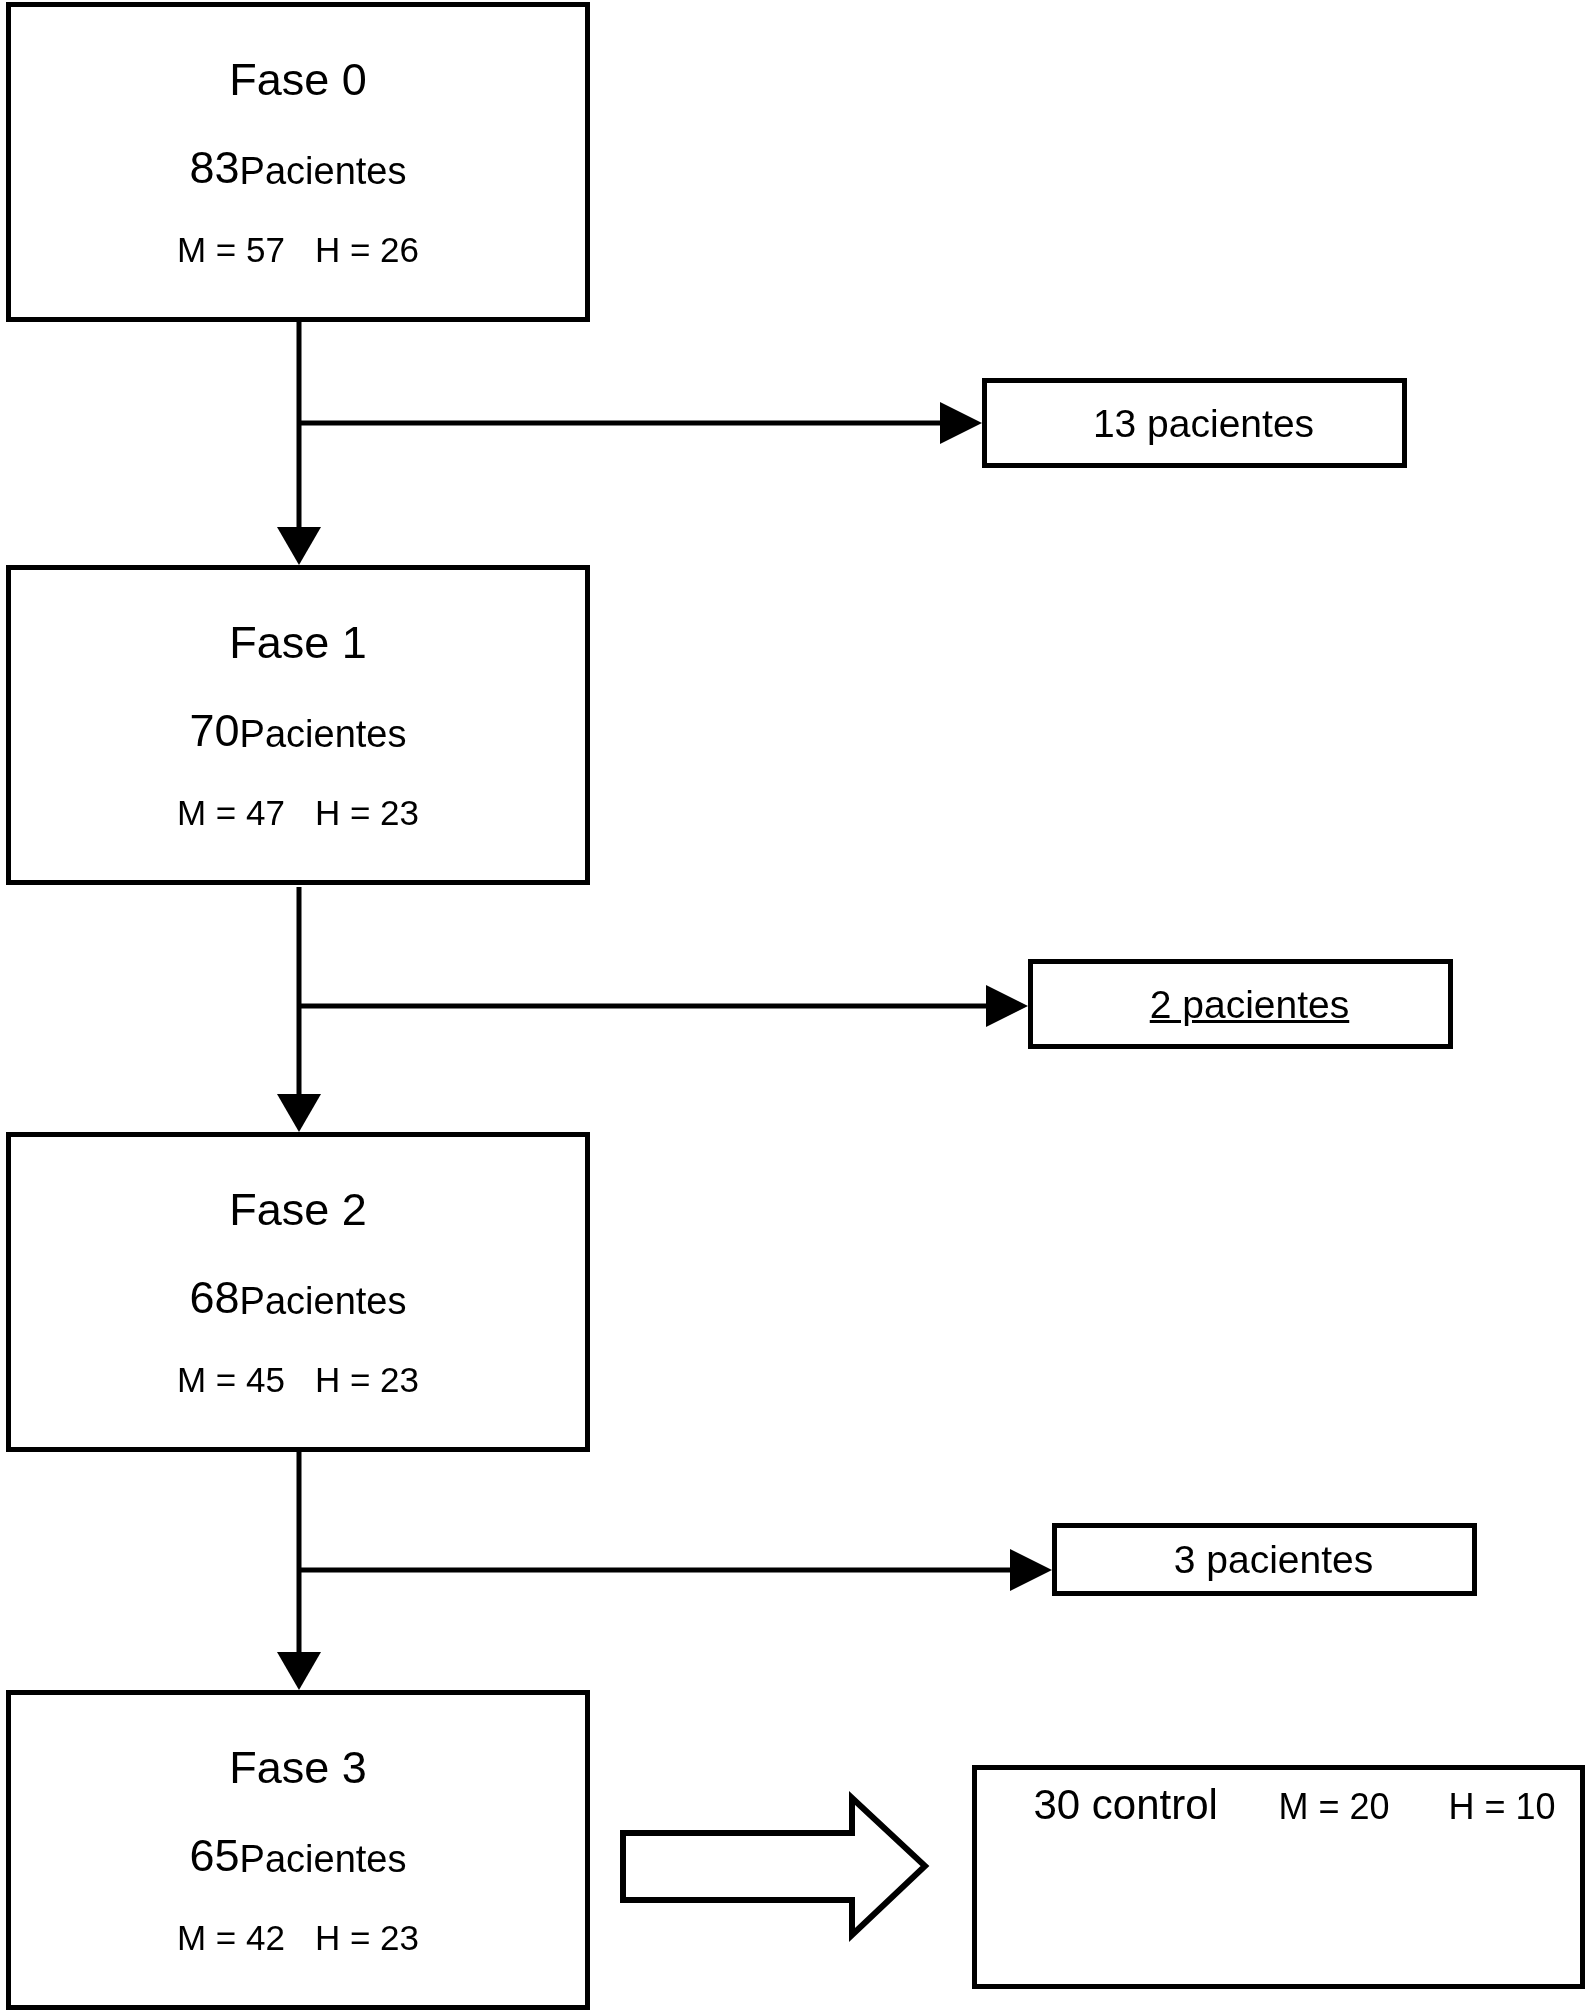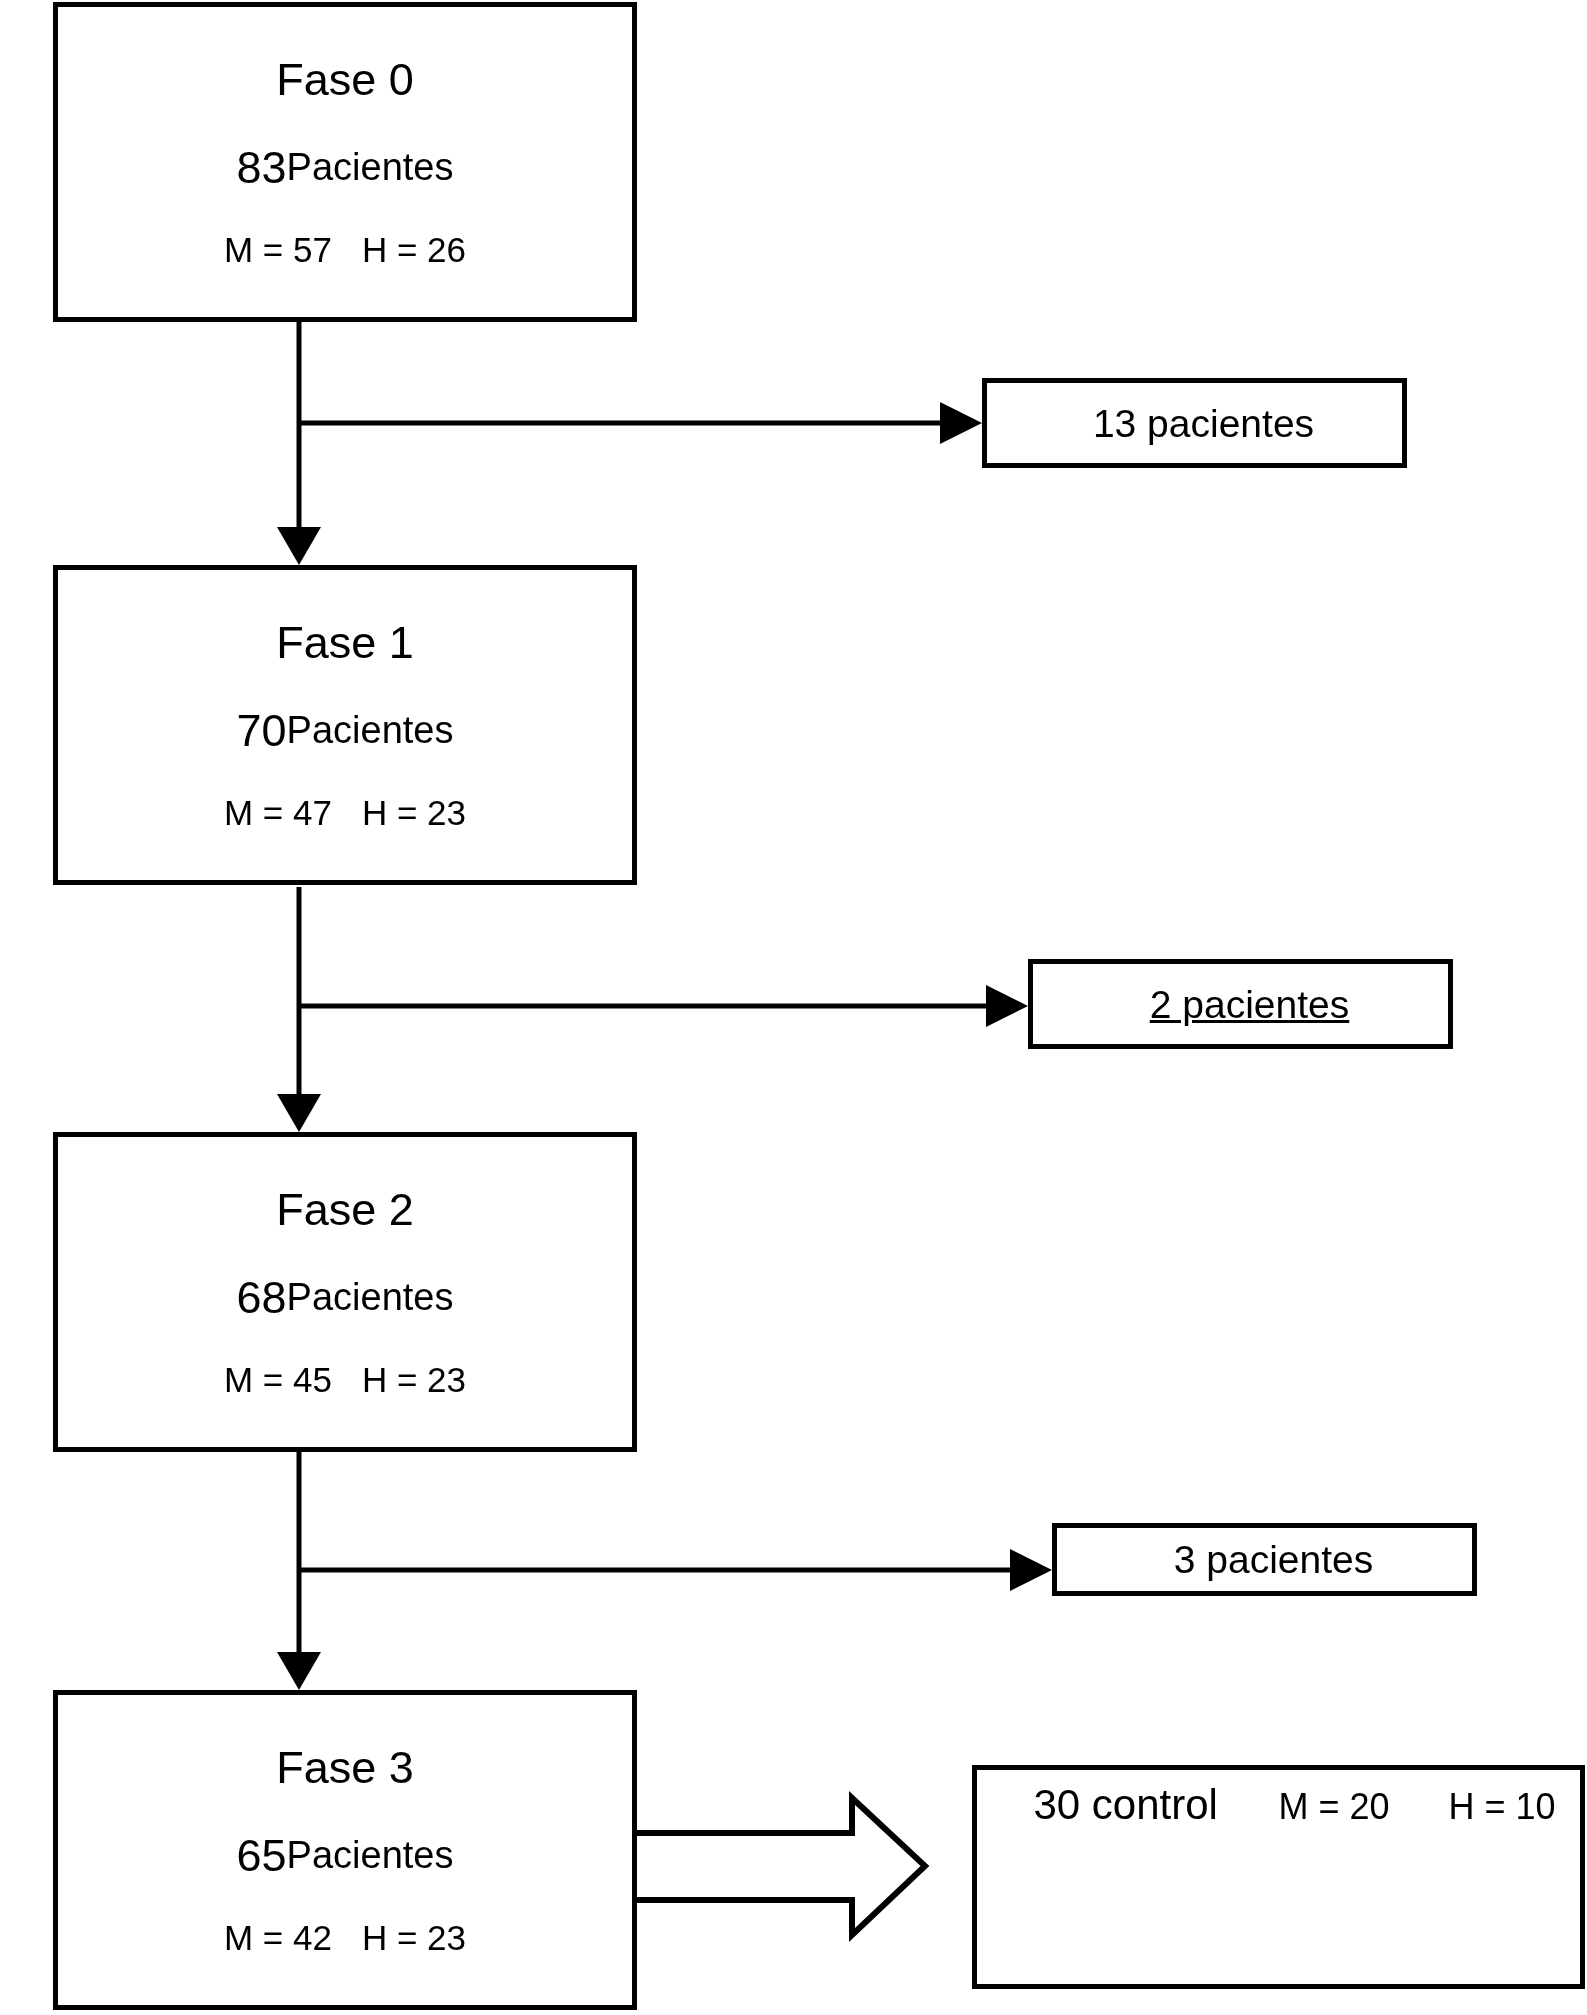--- a/index.html
+++ b/index.html
@@ -27,24 +27,23 @@
     width: 584px;
     height: 320px;
     border: 5px solid #000;
     background: #fff;
     display: flex;
     flex-direction: column;
     justify-content: space-evenly;
     align-items: center;
     text-align: center;
     padding: 8px 0;
-    margin-left: 47px;
   }
   .phase-title { font-size: 45px; line-height: 1; }
-  .phase-count { display: flex; align-items: center; gap: 0; line-height: 1; }
+  .phase-count { display: flex; align-items: flex-end; gap: 0; line-height: 1; }
   .count-num  { font-size: 45px; }
   .count-word { font-size: 38px; }
   .phase-stats { display: flex; gap: 30px; font-size: 35px; line-height: 1; }
 
   .side-box {
     position: absolute;
     border: 5px solid #000;
     background: #fff;
     display: flex;
     align-items: center;

